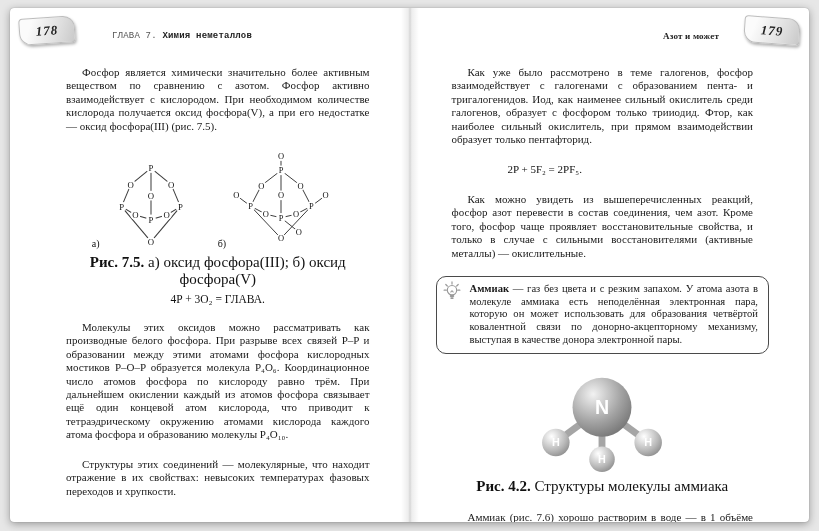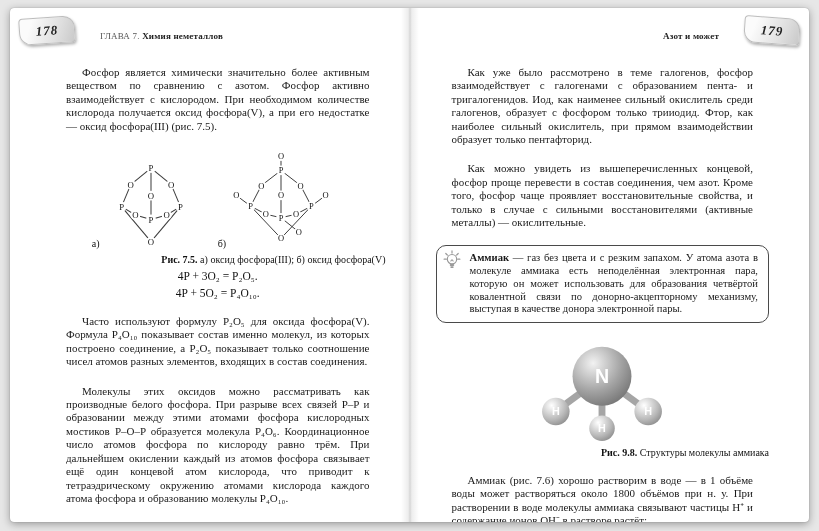--- a/index.html
+++ b/index.html
@@ -27,36 +27,36 @@
     background:linear-gradient(110deg,#fbfbfb 20%,#dedede 70%,#c9c9c9 100%);
     border:1px solid #bdbdbd; border-radius:4px 12px 4px 12px;
     box-shadow:1px 2px 3px rgba(0,0,0,0.30);
     display:flex; align-items:center; justify-content:center;
   }
   .page.left  .corner-tab { left:9px;  transform:rotate(-4deg); }
   .page.right .corner-tab { right:9px; transform:rotate(4deg); }
   .corner-tab span { font-style:italic; font-weight:bold; font-size:13px; color:#222; letter-spacing:1px; }
 
   .running-head { position:absolute; top:23px; font-size:9px; color:#222; letter-spacing:0.2px; white-space:nowrap; }
-  .rh-left  { left:90px; }
+  .rh-left  { left:102px;font-family:Liberation Mono, monospace; }
   .rh-right { right:90px; text-align:right; }
   .rh-chapter { color:#555; }
   .rh-title { font-weight:bold; }
 
   .para {
     margin:16px; font-size:11px; line-height:13.4px; color:#1a1a1a;
     text-align:justify; text-indent:16px;
   }
   .equation { font-size:11.5px; color:#111; text-align:center; margin:5px 0 5px 0; }
 
   .fig75 { margin:3px 0 2px 0; }
   .fig75-row { display:flex; justify-content:center; align-items:flex-end; gap:34px; }
   .mol { position:relative; }
   .mol-label { position:absolute; left:-13px; bottom:4px; font-size:10px; color:#111; }
-  .fig-caption { text-align:right; font-size:10px; color:#111; margin:1px 0 3px 0; }
+  .fig-caption { text-align:center; font-size:15px; color:#111; margin:1px 0 3px 0; }
   .fig-caption b { font-weight:bold; }
 
   .eq-grid { margin:4px 0 4px 72px; }
   .eq-row { display:flex; font-size:11px; line-height:14.6px; color:#111; }
   .eq-row .c1 { width:118px; }
 
   .note {
     position:relative; margin:6px 0 7px 0;
     border:1.3px solid #4a4a4a; border-radius:10px;
     padding:6px 10px 6px 33px; box-sizing:border-box;
@@ -171,41 +171,43 @@
               <text x="76" y="93" text-anchor="middle" dominant-baseline="central" font-size="9.5" fill="#111" style="font-family:'Liberation Serif',serif;">O</text>
             </svg>
           <span class="mol-label">б)</span>
         </div>
       </div>
       <figcaption class="fig-caption">
         <b>Рис. 7.5.</b><span> а) оксид фосфора(III); б) оксид фосфора(V)</span>
       </figcaption>
     </figure>
 
-    <div class="equation">4P + 3O₂ = P₂O₅.</div>
-    <div class="equation">4P + 5O₂ = P₄O₁₀.</div>
-    <p class="para">Часто используют формулу P₂O₅ для оксида фосфора(V). Формула P₄O₁₀ показывает состав именно молекул, из которых построено соединение, а P₂O₅ показывает только соотношение чисел атомов разных элементов, входящих в состав соединения.</p>
+    <div class="equation">4P + 3O₂ = ГЛАВА.</div>
     <p class="para">Молекулы этих оксидов можно рассматривать как производные белого фосфора. При разрыве всех связей P–P и образовании между этими атомами фосфора кислородных мостиков P–O–P образуется молекула P₄O₆. Координационное число атомов фосфора по кислороду равно трём. При дальнейшем окислении каждый из атомов фосфора связывает ещё один концевой атом кислорода, что приводит к тетраэдрическому окружению атомами кислорода каждого атома фосфора и образованию молекулы P₄O₁₀.</p>
     <p class="para">Структуры этих соединений — молекулярные, что находит отражение в их свойствах: невысоких температурах фазовых переходов и хрупкости.</p>
   </section>
 
   <section class="page right">
     <div class="corner-tab">
       <span>179</span>
     </div>
     <div class="running-head rh-right">
       <span class="rh-title">Азот и может</span>
     </div>
 
     <p class="para">Как уже было рассмотрено в теме галогенов, фосфор взаимодействует с галогенами с образованием пента- и тригалогенидов. Иод, как наименее сильный окислитель среди галогенов, образует с фосфором только трииодид. Фтор, как наиболее сильный окислитель, при прямом взаимодействии образует только пентафторид.</p>
 
     <div class="eq-grid">
-    </div>
-
-    <p class="para">Как можно увидеть из вышеперечисленных концевой, фосфор проще перевести в состав соединения, чем азот. Кроме того, фосфор чаще проявляет восстановительные свойства, и только в случае с сильными восстановителями (активные металлы) — окислительные.</p>
+      <div class="eq-row">
+        <span class="c1">2P + 5F₂ = 2PF₅.</span>
+        <span class="c2"></span>
+      </div>
+    </div>
+
+    <p class="para">Как можно увидеть из вышеперечисленных реакций, фосфор азот перевести в состав соединения, чем азот. Кроме того, фосфор чаще проявляет восстановительные свойства, и только в случае с сильными восстановителями (активные металлы) — окислительные.</p>
 
     <aside class="note">
       <span class="bulb">
         <svg viewBox="0 0 24 24" width="22" height="22">
           <g stroke="#9a9a9a" stroke-width="1.3" fill="none" stroke-linecap="round">
             <line x1="12" y1="1" x2="12" y2="3.4"></line>
             <line x1="5.2" y1="3.8" x2="6.9" y2="5.5"></line>
             <line x1="18.8" y1="3.8" x2="17.1" y2="5.5"></line>
             <line x1="3.4" y1="10" x2="5.8" y2="10"></line>
             <line x1="18.2" y1="10" x2="20.6" y2="10"></line>
@@ -241,21 +243,21 @@
         <circle cx="75" cy="47" r="30" fill="url(#gN)"></circle>
         <circle cx="28" cy="83" r="14" fill="url(#gH)"></circle>
         <circle cx="122" cy="83" r="14" fill="url(#gH)"></circle>
         <circle cx="75" cy="100" r="13" fill="url(#gH)"></circle>
         <text x="75" y="54" text-anchor="middle" font-size="20" font-weight="bold" fill="#ffffff" style="font-family:'Liberation Sans',sans-serif;">N</text>
         <text x="28" y="87" text-anchor="middle" font-size="11" font-weight="bold" fill="#ffffff" style="font-family:'Liberation Sans',sans-serif;">H</text>
         <text x="122" y="87" text-anchor="middle" font-size="11" font-weight="bold" fill="#ffffff" style="font-family:'Liberation Sans',sans-serif;">H</text>
         <text x="75" y="104" text-anchor="middle" font-size="11" font-weight="bold" fill="#ffffff" style="font-family:'Liberation Sans',sans-serif;">H</text>
       </svg>
       <figcaption class="fig-caption">
-        <b>Рис. 9.8.</b><span> Структуры молекулы аммиака</span>
+        <b>Рис. 4.2.</b><span> Структуры молекулы аммиака</span>
       </figcaption>
     </figure>
 
     <p class="para">Аммиак (рис. 7.6) хорошо растворим в воде — в 1 объёме воды может растворяться около 1800 объёмов при н. у. При растворении в воде молекулы аммиака связывают частицы H⁺ и содержание ионов OH⁻ в растворе растёт:</p>
 
   </section>
 
   <div class="gutter"></div>
 </div>
 

